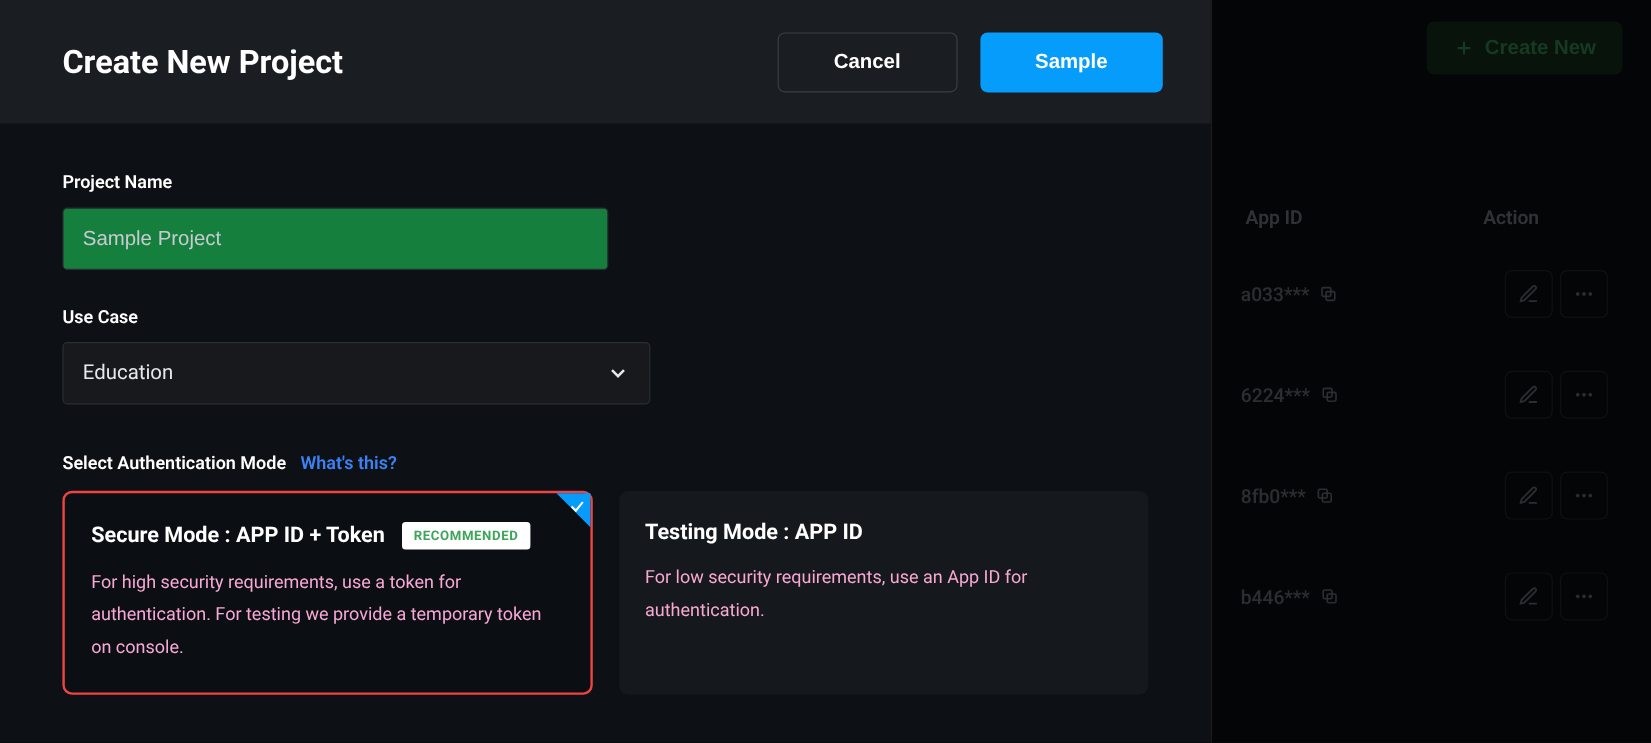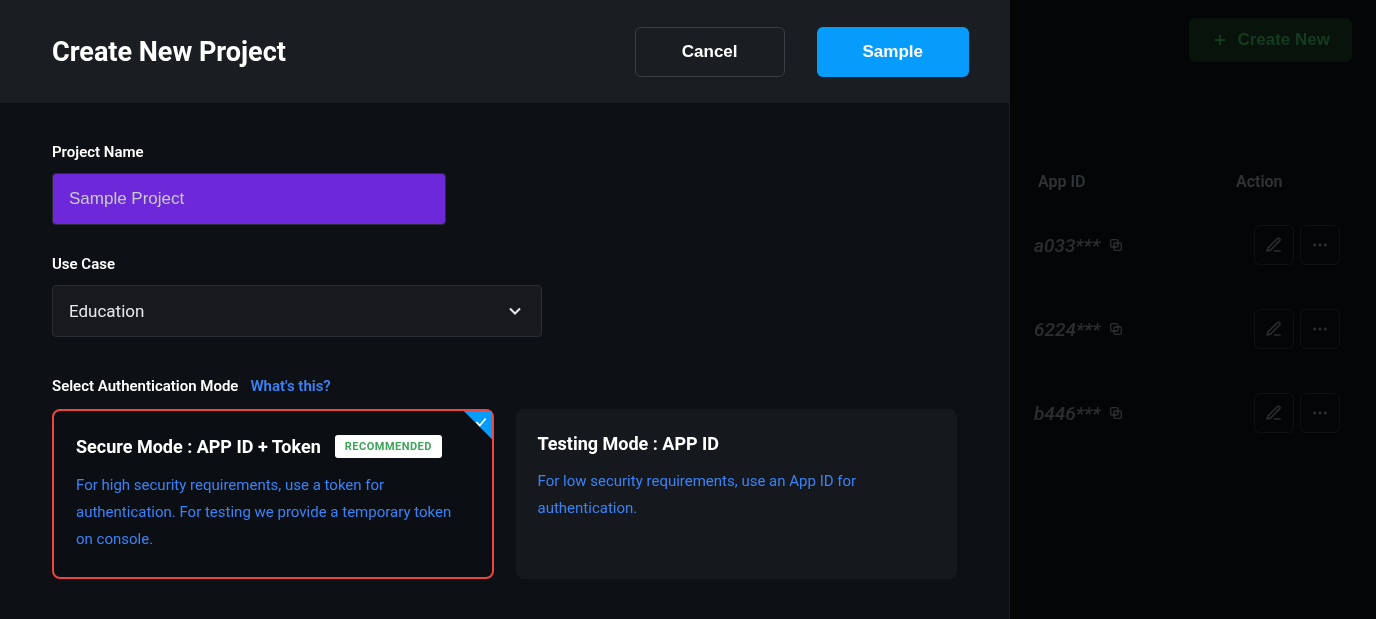--- a/index.html
+++ b/index.html
@@ -41,21 +41,21 @@
     color: #8a939c; font-size: 16px; font-weight: 600;
     padding: 12px 16px;
   }
   .bg .table-head .col-appid { flex: 1; }
   .bg .table-head .col-action { width: 100px; text-align: left; margin-left: 12px; }
 
   .bg .row {
     display: flex; align-items: center; justify-content: space-between;
     padding: 22px 12px; color: #7d848b;
   }
-  .bg .row .appid-cell { display:flex; align-items:center; gap:8px; font-size:19px; font-weight:500;font-style:italic; }
+  .bg .row .appid-cell { display:flex; align-items:center; gap:8px; font-size:16px; font-weight:500; }
   .bg .row .actions { display:flex; gap:6px; }
   .bg .icon-btn {
     width: 40px; height: 40px;
     display:flex; align-items:center; justify-content:center;
     border: 1px solid #2a2f35; border-radius: 6px;
     background: transparent;
   }
   .bg svg { stroke: #7d848b; }
 
   .bg .left-numbers {
@@ -82,33 +82,33 @@
     display:flex; flex-direction:column;
   }
   .modal-head {
     height: 110px; background:#1a1d21;
     display:flex; align-items:center; justify-content:space-between;
     padding: 0 40px 0 52px;
   }
   .modal-title {
     font-size: 27px; font-weight: 700; color:#fff;
   }
-  .modal-head .buttons { display:flex; gap:32px; }
+  .modal-head .buttons { display:flex; gap:19px; }
   .btn {
     padding: 14px 46px; border-radius:6px; font-size:17px; font-weight:600;
     border:none; cursor:pointer;
   }
   .btn-cancel { background:transparent; border:1px solid #3a3f45; color:#fff; }
   .btn-submit { background:#069cfc; color:#fff; }
 
   .modal-body { padding: 40px 52px; }
 
   .field-label { font-size:15px; font-weight:600; color:#fff; margin-bottom:12px; }
   .text-input {
-    width:394px; height:52px; background:#6d28d9; border:1px solid #2a2e34;
+    width:455px; height:52px; background:#15803d; border:1px solid #2a2e34;
     border-radius:4px; color:#c7cbd0; font-size:17px; padding:0 16px;
     margin-bottom:30px;
   }
   .select-wrap {
     width:490px; height:52px; background:#17191d; border:1px solid #2a2e34;
     border-radius:4px; color:#e6e8ea; font-size:17px; padding:0 16px;
     display:flex; align-items:center; justify-content:space-between;
     margin-bottom:32px;
   }
   .select-wrap svg { stroke:#e6e8ea; }
@@ -136,21 +136,21 @@
   .card-corner svg {
     position:absolute; top:4px; right:4px; width:14px; height:14px;
     stroke:#fff; stroke-width:3; fill:none;
   }
   .card-title-row { display:flex; align-items:center; gap:14px; margin-bottom:14px; }
   .card-title { font-size:18px; font-weight:700; color:#fff; }
   .badge {
     font-size:11px; font-weight:700; letter-spacing:0.5px;
     color:#3ea55a; background:#ffffff; padding:5px 10px; border-radius:3px;
   }
-  .card-desc { font-size:15px; line-height:1.8; color:#3b82f6; }
+  .card-desc { font-size:15px; line-height:1.8; color:#f9a8d4; }
 
   
 </style>
 </head>
 <body>
 
 <div class="bg">
   <div class="left-y">y</div>
   <div class="left-hash">#</div>
   <div class="left-numbers">
@@ -220,20 +220,44 @@
             <svg width="18" height="18" viewBox="0 0 24 24" fill="#7d848b">
               <circle cx="5" cy="12" r="1.6"></circle>
               <circle cx="12" cy="12" r="1.6"></circle>
               <circle cx="19" cy="12" r="1.6"></circle>
             </svg>
           </div>
       </div>
     </div>
 
 
+    <div class="row">
+      <div class="appid-cell">
+        <span>8fb0***</span>
+        <svg width="16" height="16" viewBox="0 0 24 24" fill="none" stroke-width="2">
+            <rect x="9" y="9" width="11" height="11" rx="2"></rect>
+            <rect x="4" y="4" width="11" height="11" rx="2"></rect>
+          </svg>
+      </div>
+      <div class="actions">
+        <div class="icon-btn">
+            <svg width="18" height="18" viewBox="0 0 24 24" fill="none" stroke-width="2">
+              <path d="M12 20h9"></path>
+              <path d="M16.5 3.5a2.12 2.12 0 1 1 3 3L7 19l-4 1 1-4 12.5-12.5z"></path>
+            </svg>
+          </div>
+        <div class="icon-btn">
+            <svg width="18" height="18" viewBox="0 0 24 24" fill="#7d848b">
+              <circle cx="5" cy="12" r="1.6"></circle>
+              <circle cx="12" cy="12" r="1.6"></circle>
+              <circle cx="19" cy="12" r="1.6"></circle>
+            </svg>
+          </div>
+      </div>
+    </div>
 
     <div class="row" style="padding-bottom:0">
       <div class="appid-cell">
         <span>b446***</span>
         <svg width="16" height="16" viewBox="0 0 24 24" fill="none" stroke-width="2">
             <rect x="9" y="9" width="11" height="11" rx="2"></rect>
             <rect x="4" y="4" width="11" height="11" rx="2"></rect>
           </svg>
       </div>
       <div class="actions">

